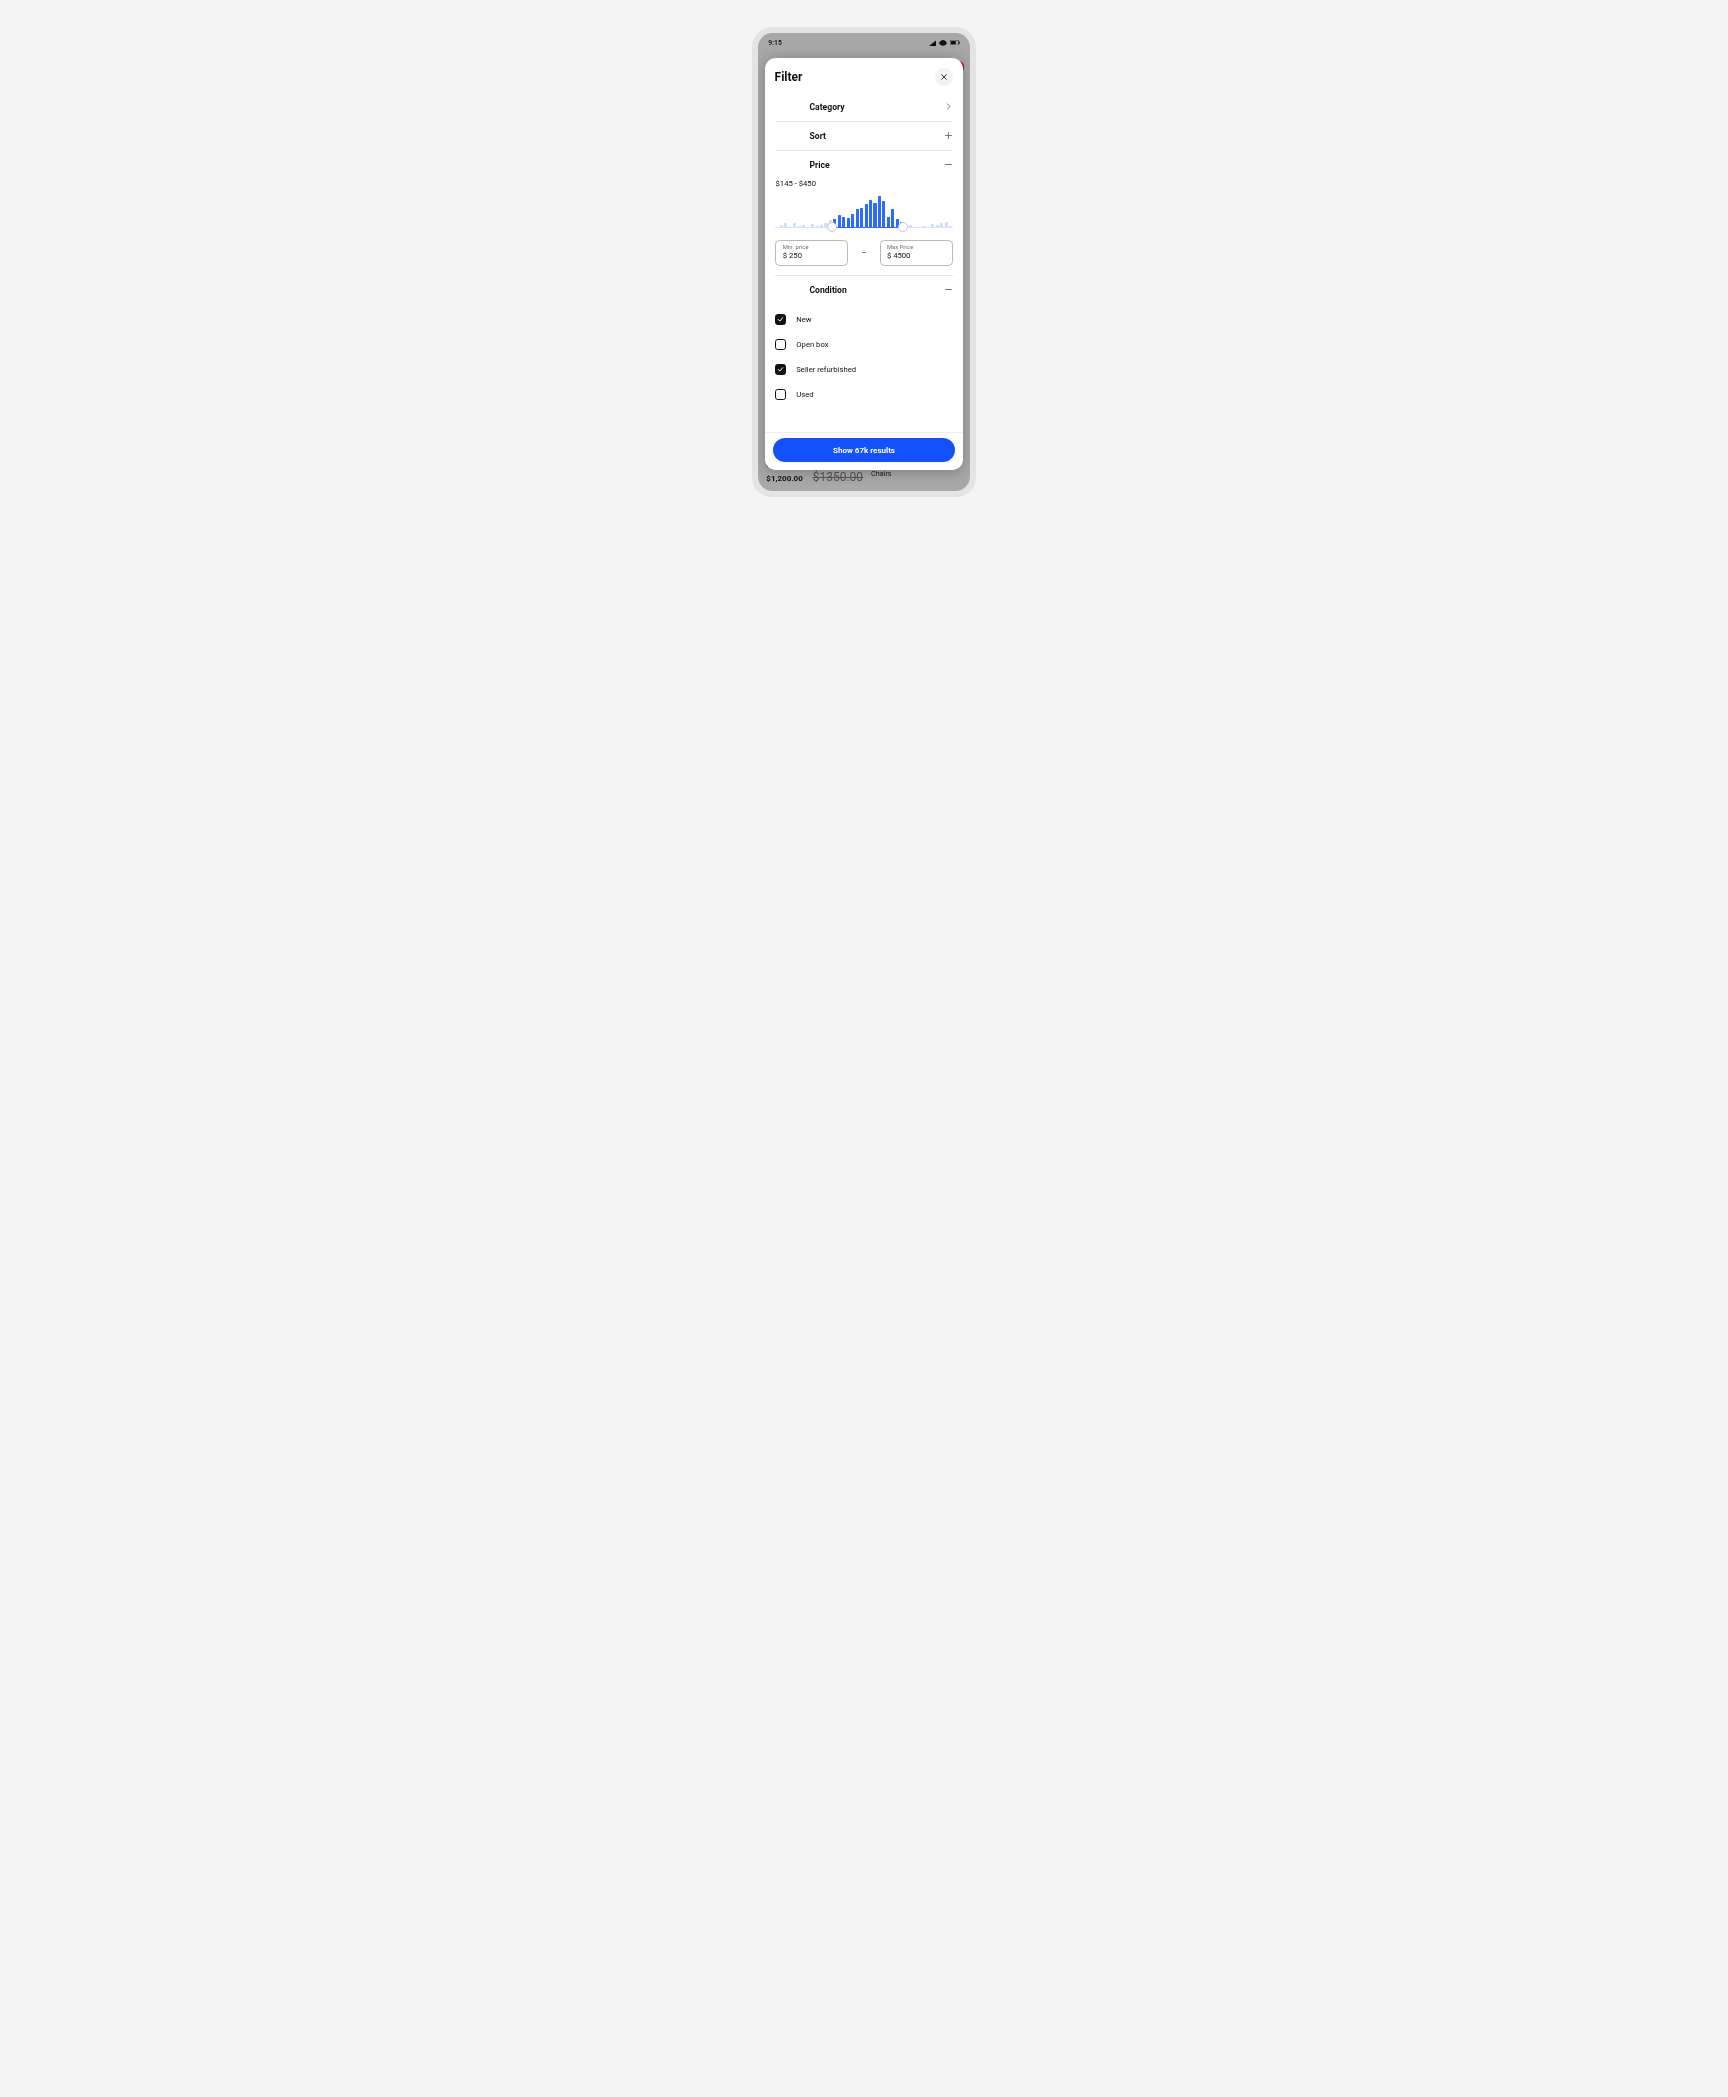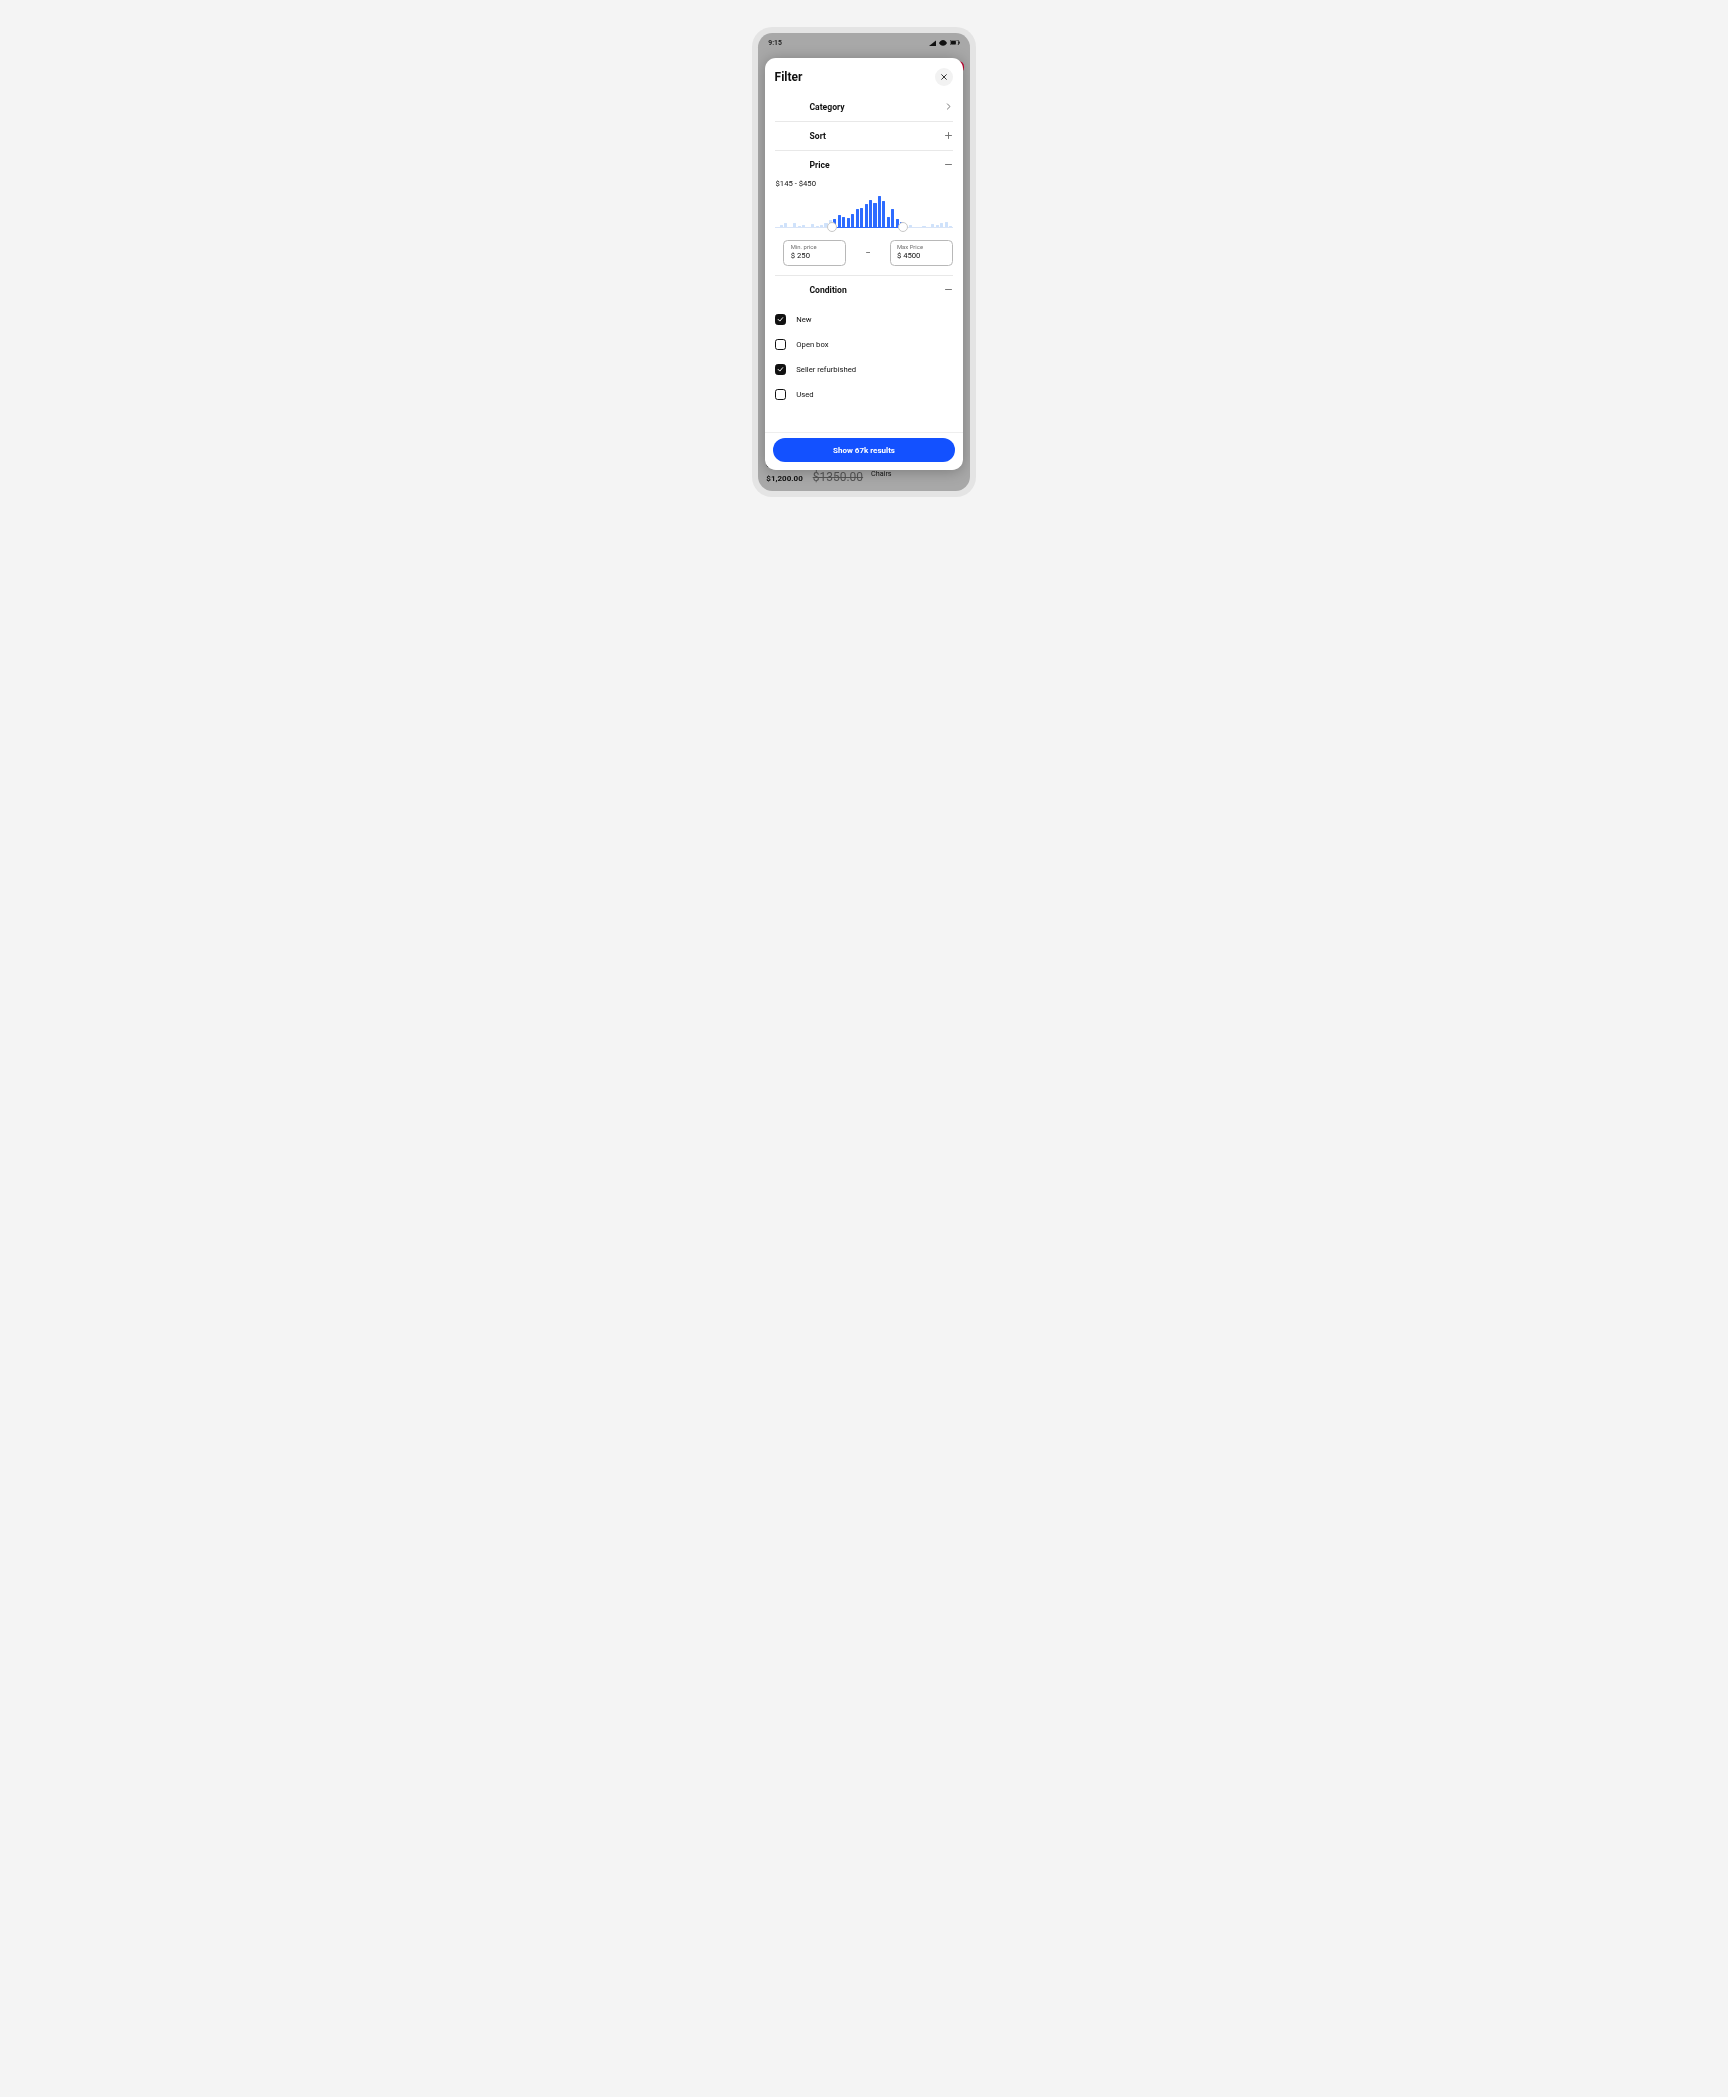--- a/index.html
+++ b/index.html
@@ -152,23 +152,22 @@
     bottom: 0.5px;
     width: 10px; height: 10px;
     background: #fff;
     border: 0.9px solid #c8c8c8;
     border-radius: 50%;
     transform: translateX(-50%);
   }
   .price-inputs {
     display: flex;
     align-items: center;
-    gap: 19px;
+    gap: 13px;
     padding: 7.2px 0.9px 9px 0.9px;
-    margin-left: 8px;
   }
   .price-box {
     flex: 1;
     border: 0.7px solid #b8b8b8;
     border-radius: 4.5px;
     padding: 3.6px 6.3px 4.5px 6.3px;
   }
   .price-box .lab { font-size: 5.9px; color: #6f6f6f; }
   .price-box .val { font-size: 7.7px; color: #111; margin-top: 0.9px; }
   .dash { color: #111; font-size: 8px; }

